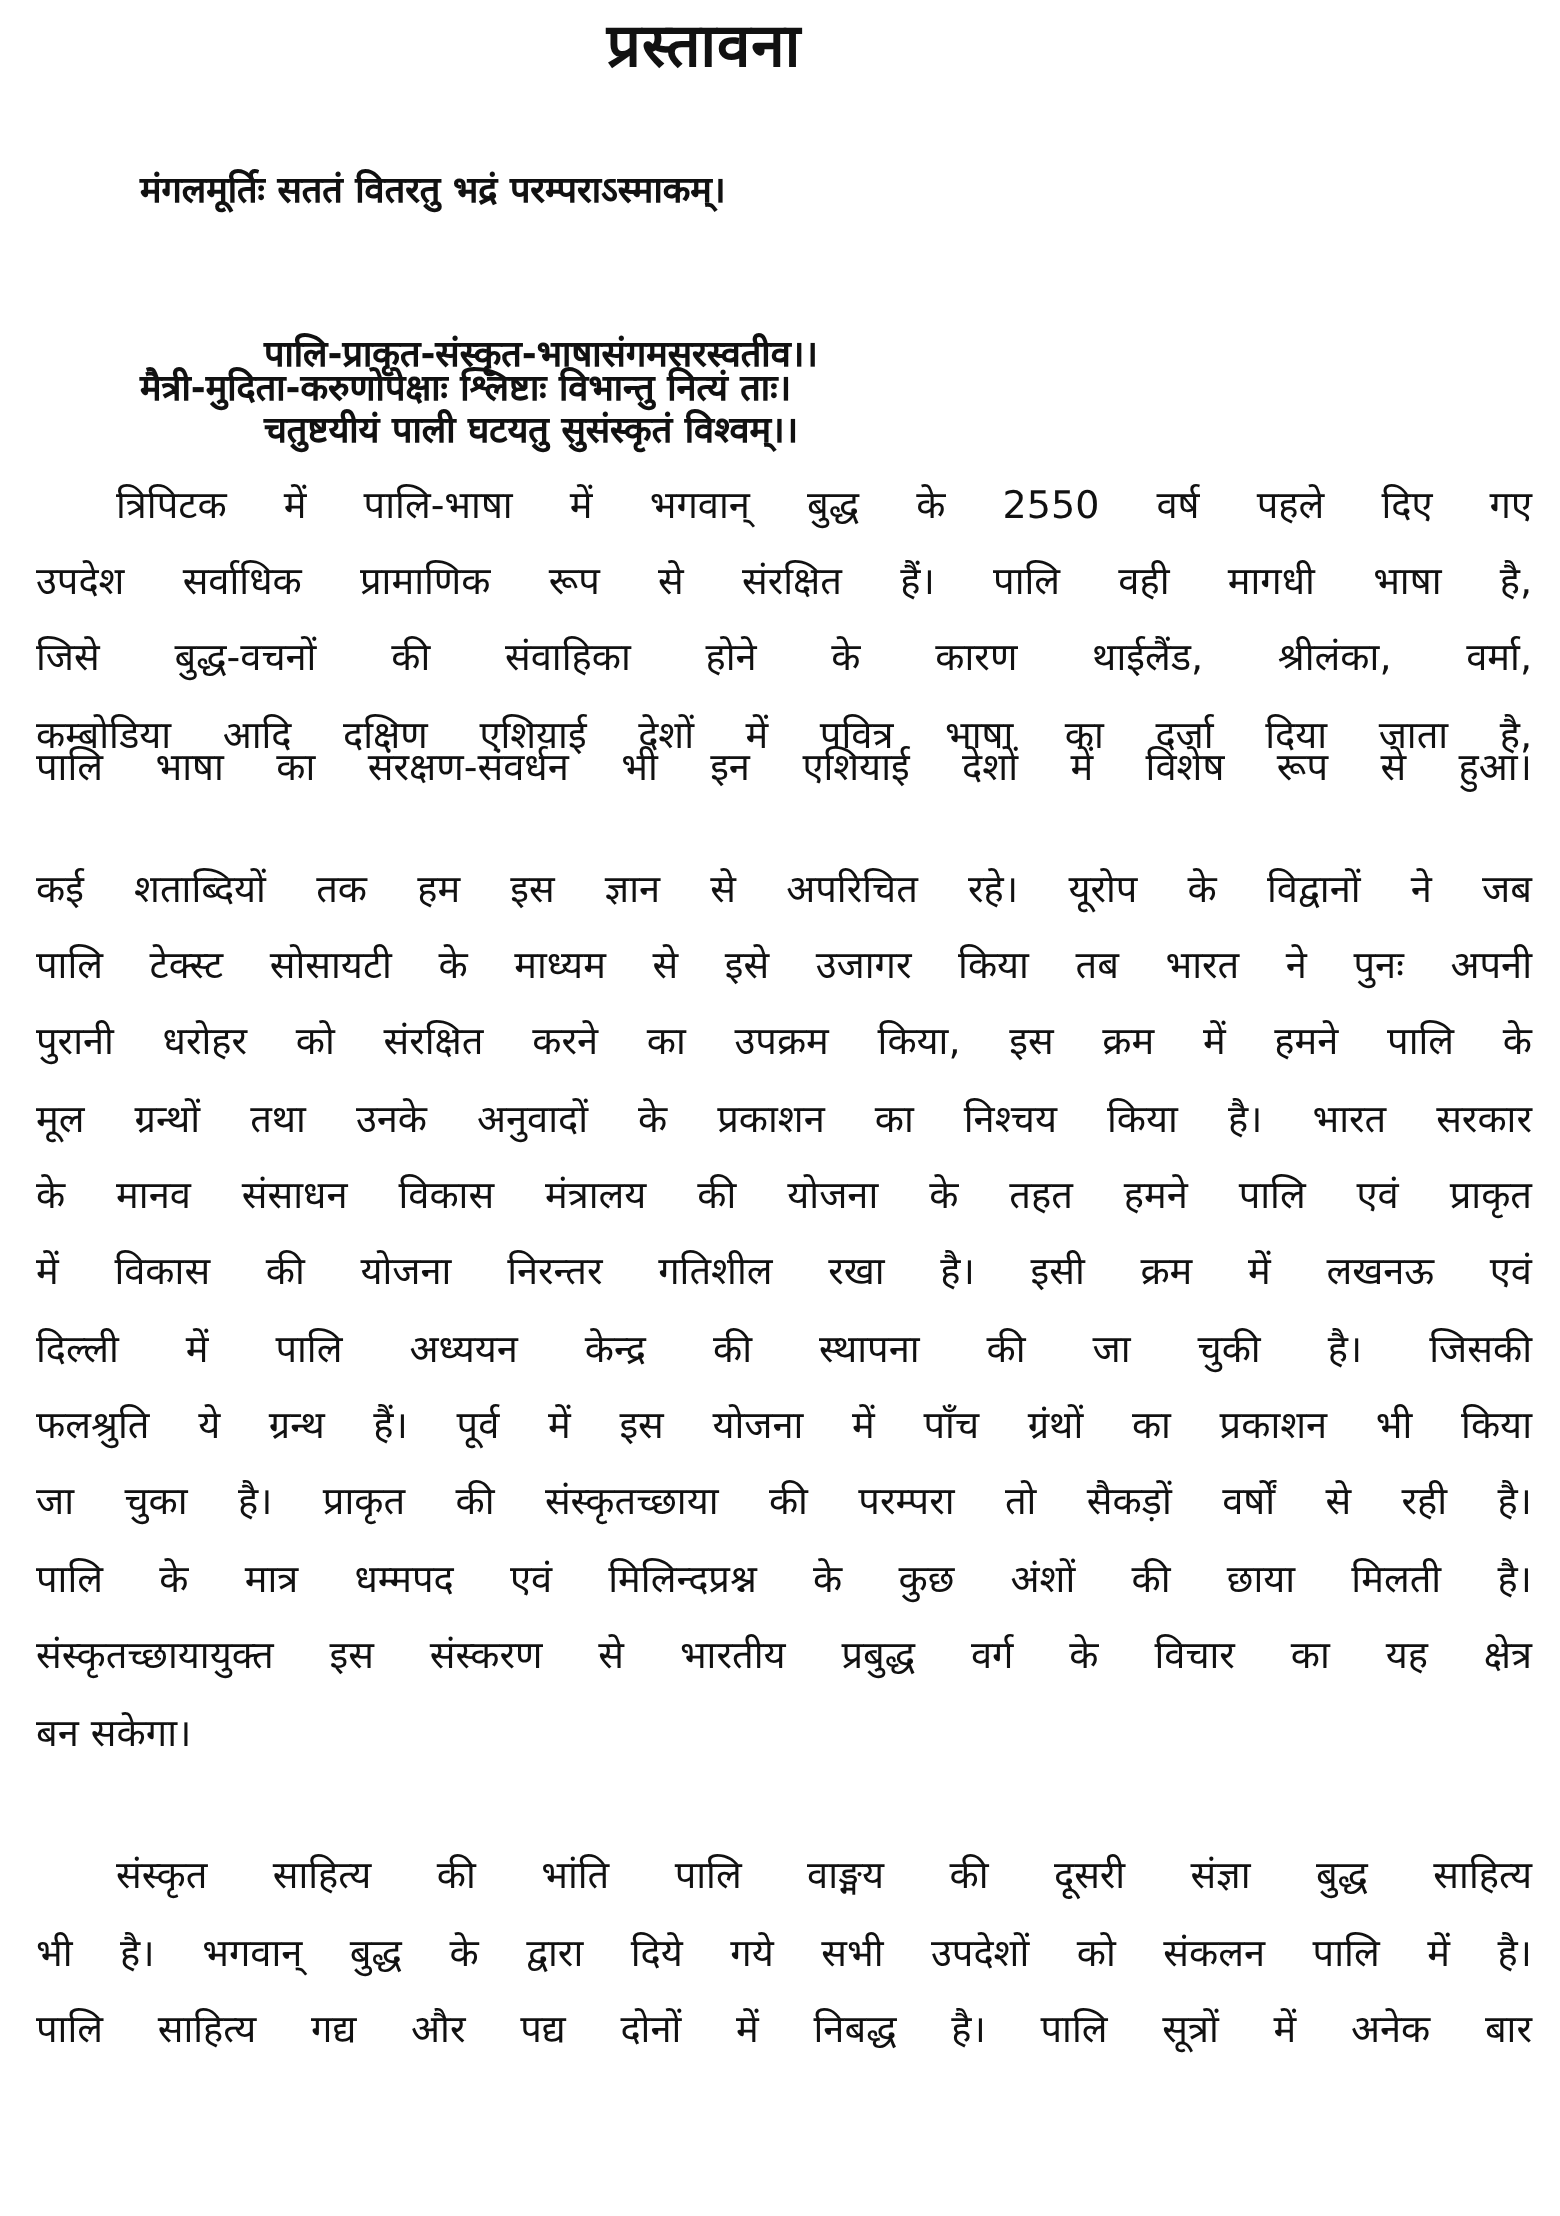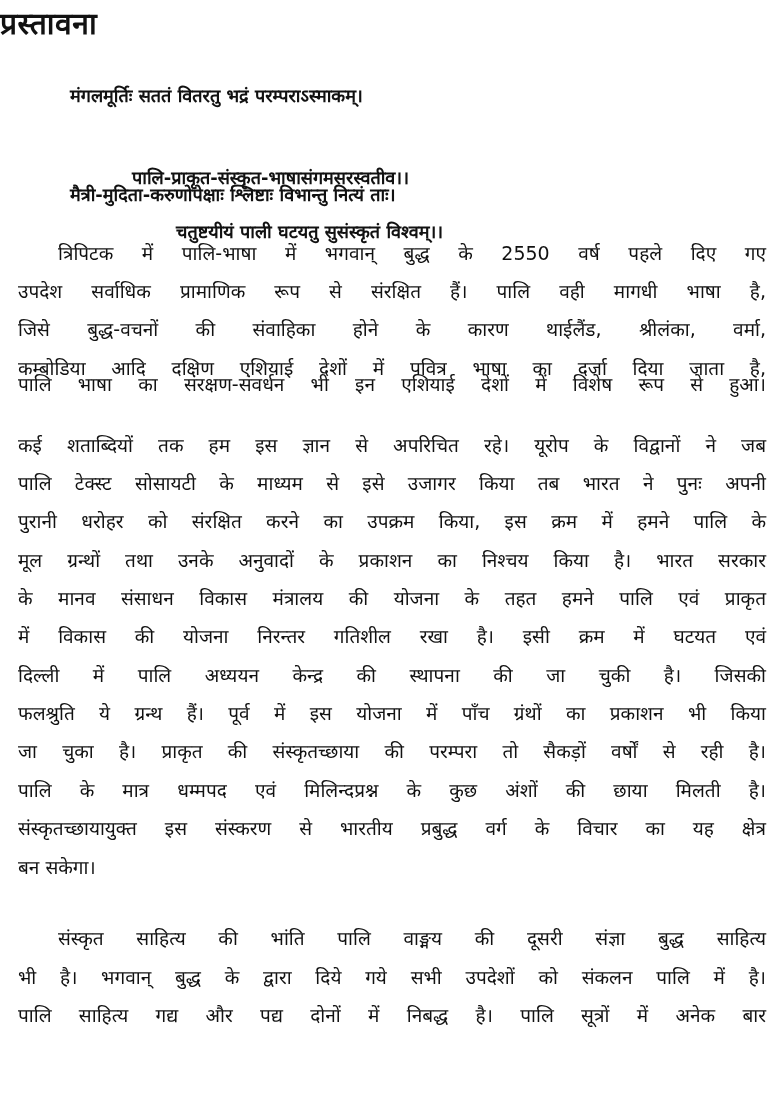--- a/index.html
+++ b/index.html
@@ -20,36 +20,37 @@
       left: 0;
       top: 0;
       width: 780px;
       height: 1108px;
     }
     .title {
       position: absolute;
       left: 0;
       top: 2px;
       width: 704px;
+      text-align: center;
       font-size: 30px;
       font-weight: bold;
       line-height: 44px;
       letter-spacing: 0.5px;
     }
     .verse {
       position: absolute;
       font-size: 18px;
       font-weight: bold;
       line-height: 36px;
       white-space: nowrap;
     }
     .v1 { left: 70px;  top: 78px; }
     .v2 { left: 132px; top: 116px; margin-top: 44px; }
     .v3 { left: 70px;  top: 177px; }
-    .v4 { left: 132px; top: 214px; margin-left: 44px; }
+    .v4 { left: 132px; top: 198px; }
 
     .prose-line {
       position: absolute;
       left: 18px;
       width: 748px;
       font-size: 19px;
       line-height: 34px;
       white-space: nowrap;
       text-align: justify;
       text-align-last: justify;
@@ -77,21 +78,21 @@
   <div class="prose-line indent" style="top:236px">त्रिपिटक में पालि-भाषा में भगवान् बुद्ध के 2550 वर्ष पहले दिए गए</div>
   <div class="prose-line" style="top:274px">उपदेश सर्वाधिक प्रामाणिक रूप से संरक्षित हैं। पालि वही मागधी भाषा है,</div>
   <div class="prose-line" style="top:312px">जिसे बुद्ध-वचनों की संवाहिका होने के कारण थाईलैंड, श्रीलंका, वर्मा,</div>
   <div class="prose-line" style="top:351px">कम्बोडिया आदि दक्षिण एशियाई देशों में पवित्र भाषा का दर्जा दिया जाता है,</div>
   <div class="prose-line" style="top:367px">पालि भाषा का संरक्षण-संवर्धन भी इन एशियाई देशों में विशेष रूप से हुआ।</div>
   <div class="prose-line" style="top:428px">कई शताब्दियों तक हम इस ज्ञान से अपरिचित रहे। यूरोप के विद्वानों ने जब</div>
   <div class="prose-line" style="top:466px">पालि टेक्स्ट सोसायटी के माध्यम से इसे उजागर किया तब भारत ने पुनः अपनी</div>
   <div class="prose-line" style="top:504px">पुरानी धरोहर को संरक्षित करने का उपक्रम किया, इस क्रम में हमने पालि के</div>
   <div class="prose-line" style="top:543px">मूल ग्रन्थों तथा उनके अनुवादों के प्रकाशन का निश्चय किया है। भारत सरकार</div>
   <div class="prose-line" style="top:581px">के मानव संसाधन विकास मंत्रालय की योजना के तहत हमने पालि एवं प्राकृत</div>
-  <div class="prose-line" style="top:619px">में विकास की योजना निरन्तर गतिशील रखा है। इसी क्रम में घटयत एवं</div>
+  <div class="prose-line" style="top:619px">में विकास की योजना निरन्तर गतिशील रखा है। इसी क्रम में लखनऊ एवं</div>
   <div class="prose-line" style="top:658px">दिल्ली में पालि अध्ययन केन्द्र की स्थापना की जा चुकी है। जिसकी</div>
   <div class="prose-line" style="top:696px">फलश्रुति ये ग्रन्थ हैं। पूर्व में इस योजना में पाँच ग्रंथों का प्रकाशन भी किया</div>
   <div class="prose-line" style="top:734px">जा चुका है। प्राकृत की संस्कृतच्छाया की परम्परा तो सैकड़ों वर्षों से रही है।</div>
   <div class="prose-line" style="top:773px">पालि के मात्र धम्मपद एवं मिलिन्दप्रश्न के कुछ अंशों की छाया मिलती है।</div>
   <div class="prose-line" style="top:811px">संस्कृतच्छायायुक्त इस संस्करण से भारतीय प्रबुद्ध वर्ग के विचार का यह क्षेत्र</div>
   <div class="prose-line last" style="top:850px">बन सकेगा।</div>
 
   <div class="prose-line indent" style="top:921px">संस्कृत साहित्य की भांति पालि वाङ्मय की दूसरी संज्ञा बुद्ध साहित्य</div>
   <div class="prose-line" style="top:960px">भी है। भगवान् बुद्ध के द्वारा दिये गये सभी उपदेशों को संकलन पालि में है।</div>
   <div class="prose-line" style="top:998px">पालि साहित्य गद्य और पद्य दोनों में निबद्ध है। पालि सूत्रों में अनेक बार</div>

